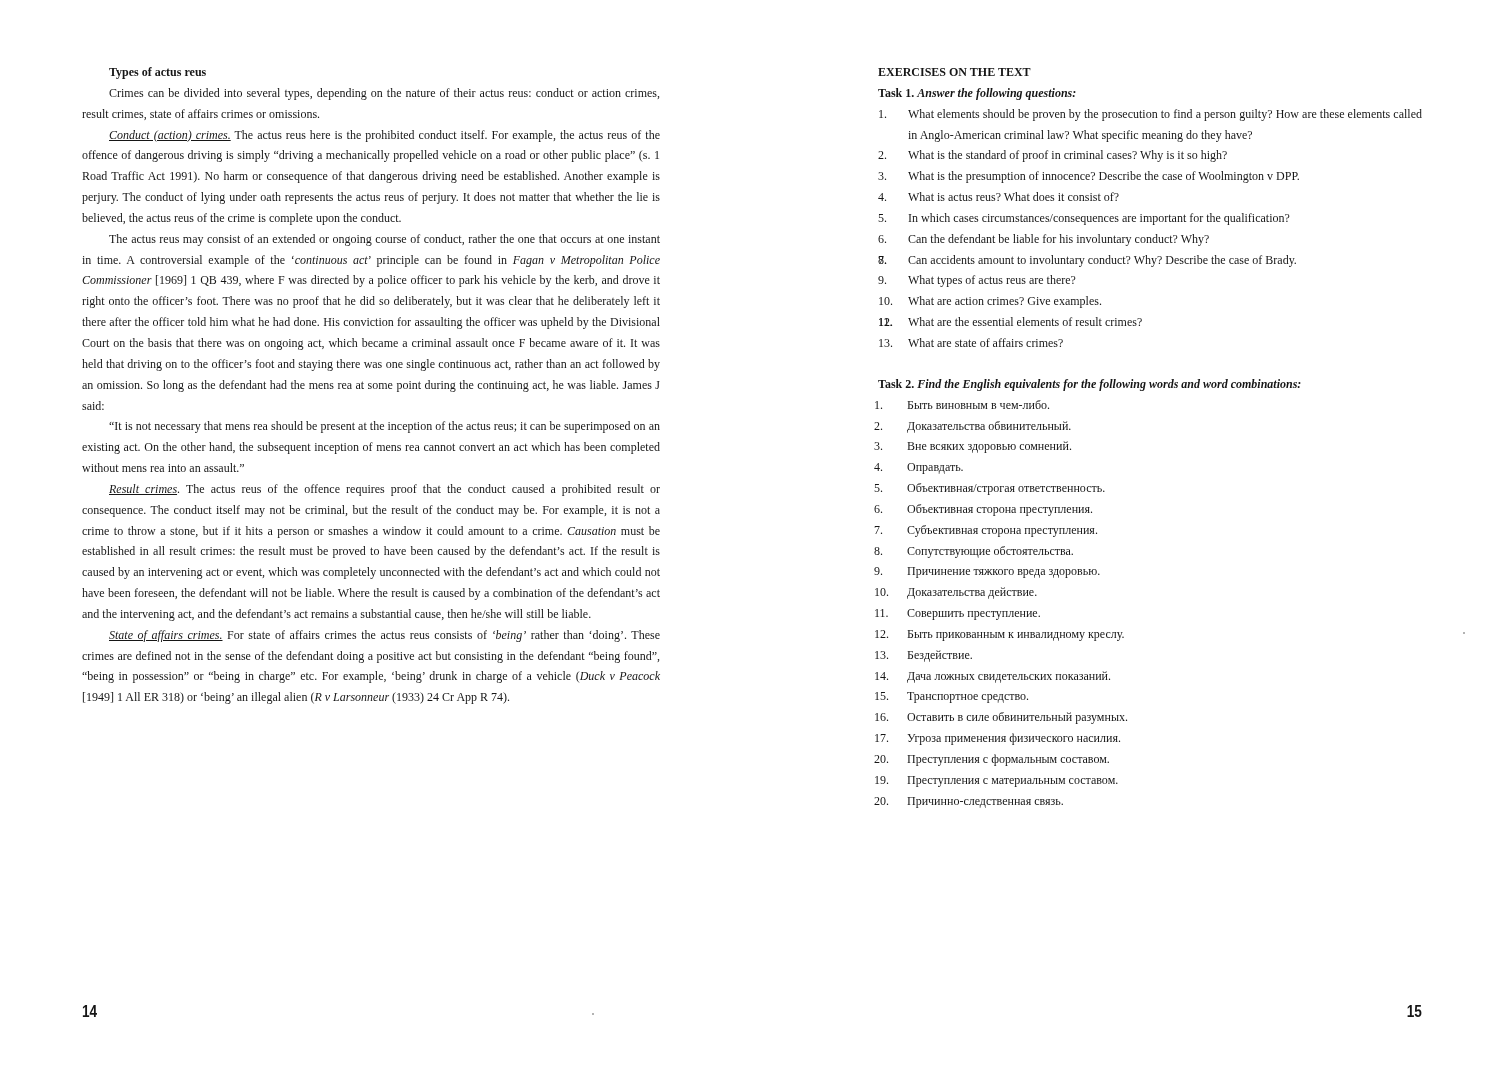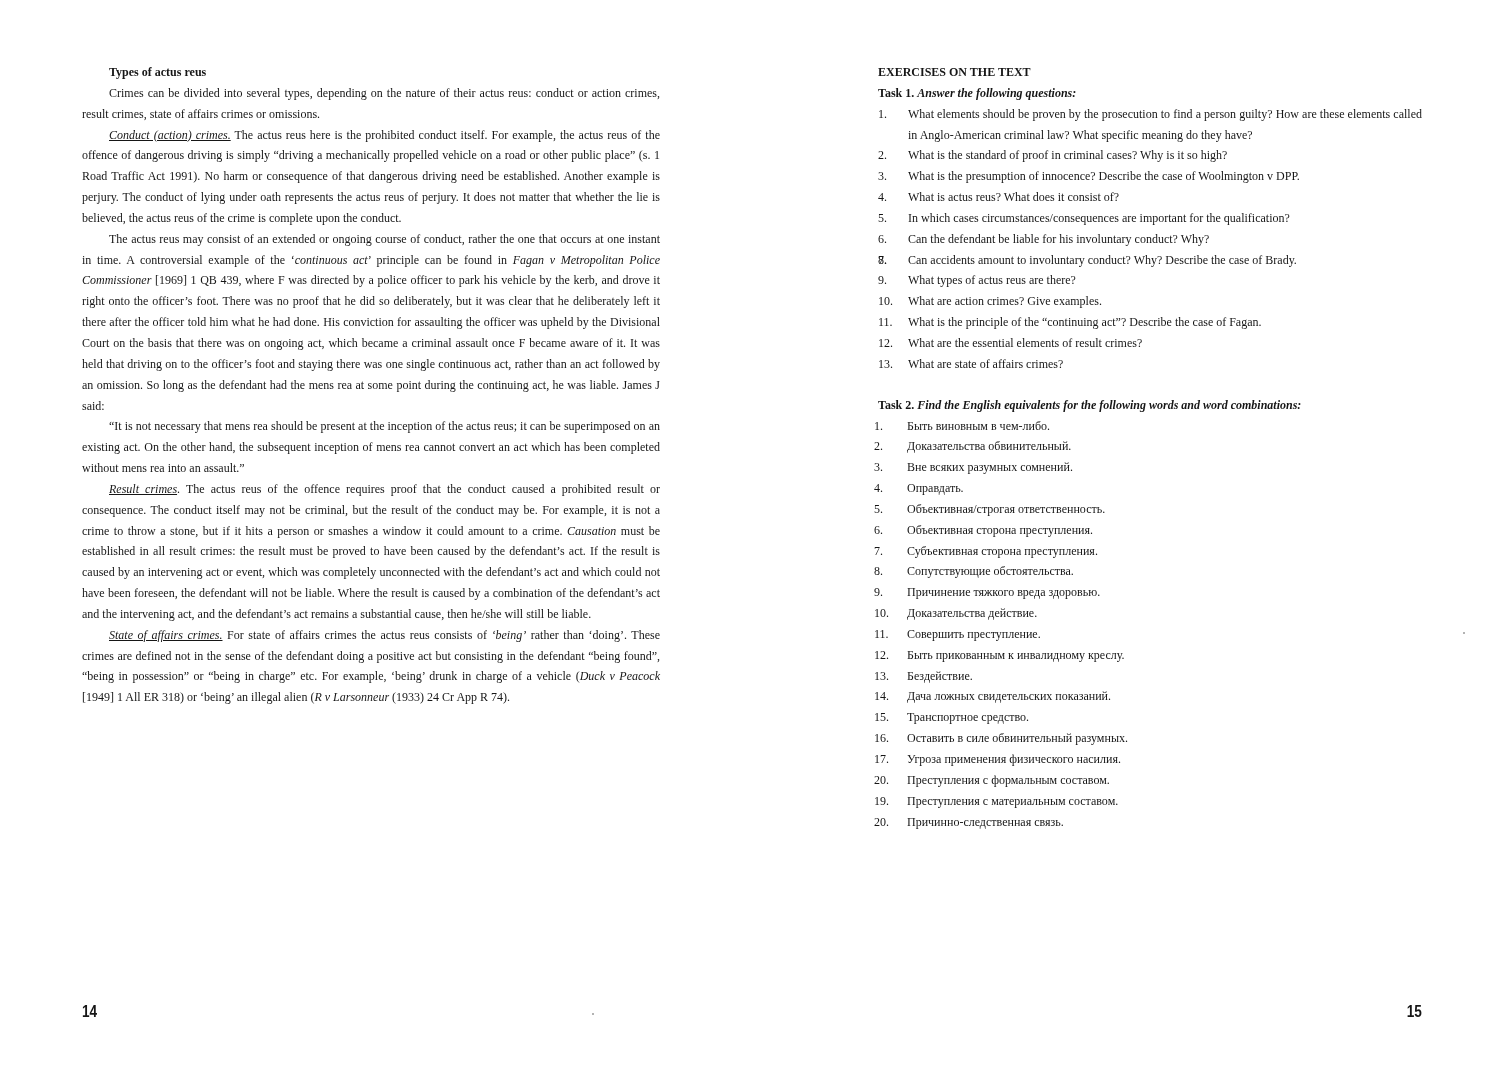--- a/index.html
+++ b/index.html
@@ -148,33 +148,33 @@
         <li><span class="num">1.</span><span>What elements should be proven by the prosecution to find a person guilty? How are these elements called in Anglo-American criminal law? What specific meaning do they have?</span></li>
         <li><span class="num">2.</span><span>What is the standard of proof in criminal cases? Why is it so high?</span></li>
         <li><span class="num">3.</span><span>What is the presumption of innocence? Describe the case of Woolmington v DPP.</span></li>
         <li><span class="num">4.</span><span>What is actus reus? What does it consist of?</span></li>
         <li><span class="num">5.</span><span>In which cases circumstances/consequences are important for the qualification?</span></li>
         <li><span class="num">6.</span><span>Can the defendant be liable for his involuntary conduct? Why?</span></li>
         <li><span class="num">7.</span></li>
         <li><span class="num">8.</span><span>Can accidents amount to involuntary conduct? Why? Describe the case of Brady.</span></li>
         <li><span class="num">9.</span><span>What types of actus reus are there?</span></li>
         <li><span class="num">10.</span><span>What are action crimes? Give examples.</span></li>
-        <li><span class="num">11.</span><span>What is the principle of the “continuing act”? Describe the case of Fagan.</span></li>
+        <li><span class="num">11.</span></li>
         <li><span class="num">12.</span><span>What are the essential elements of result crimes?</span></li>
         <li><span class="num">13.</span><span>What are state of affairs crimes?</span></li>
       </ol>
 
     <div class="task2-head">
       <span class="tlabel">Task 2.</span>
       <span class="tinstr">Find the English equivalents for the following words and word combinations:</span>
     </div>
     <ol class="ru-list" id="ru-list">
         <li><span class="num">1.</span><span>Быть виновным в чем-либо.</span></li>
         <li><span class="num">2.</span><span>Доказательства обвинительный.</span></li>
-        <li><span class="num">3.</span><span>Вне всяких разумных сомнений.</span></li>
+        <li><span class="num">3.</span><span>Вне всяких здоровью сомнений.</span></li>
         <li><span class="num">4.</span><span>Оправдать.</span></li>
         <li><span class="num">5.</span><span>Объективная/строгая ответственность.</span></li>
         <li><span class="num">6.</span><span>Объективная сторона преступления.</span></li>
         <li><span class="num">7.</span><span>Субъективная сторона преступления.</span></li>
         <li><span class="num">8.</span><span>Сопутствующие обстоятельства.</span></li>
         <li><span class="num">9.</span><span>Причинение тяжкого вреда здоровью.</span></li>
         <li><span class="num">10.</span><span>Доказательства действие.</span></li>
         <li><span class="num">11.</span><span>Совершить преступление.</span></li>
         <li><span class="num">12.</span><span>Быть прикованным к инвалидному креслу.</span></li>
         <li><span class="num">13.</span><span>Бездействие.</span></li>

